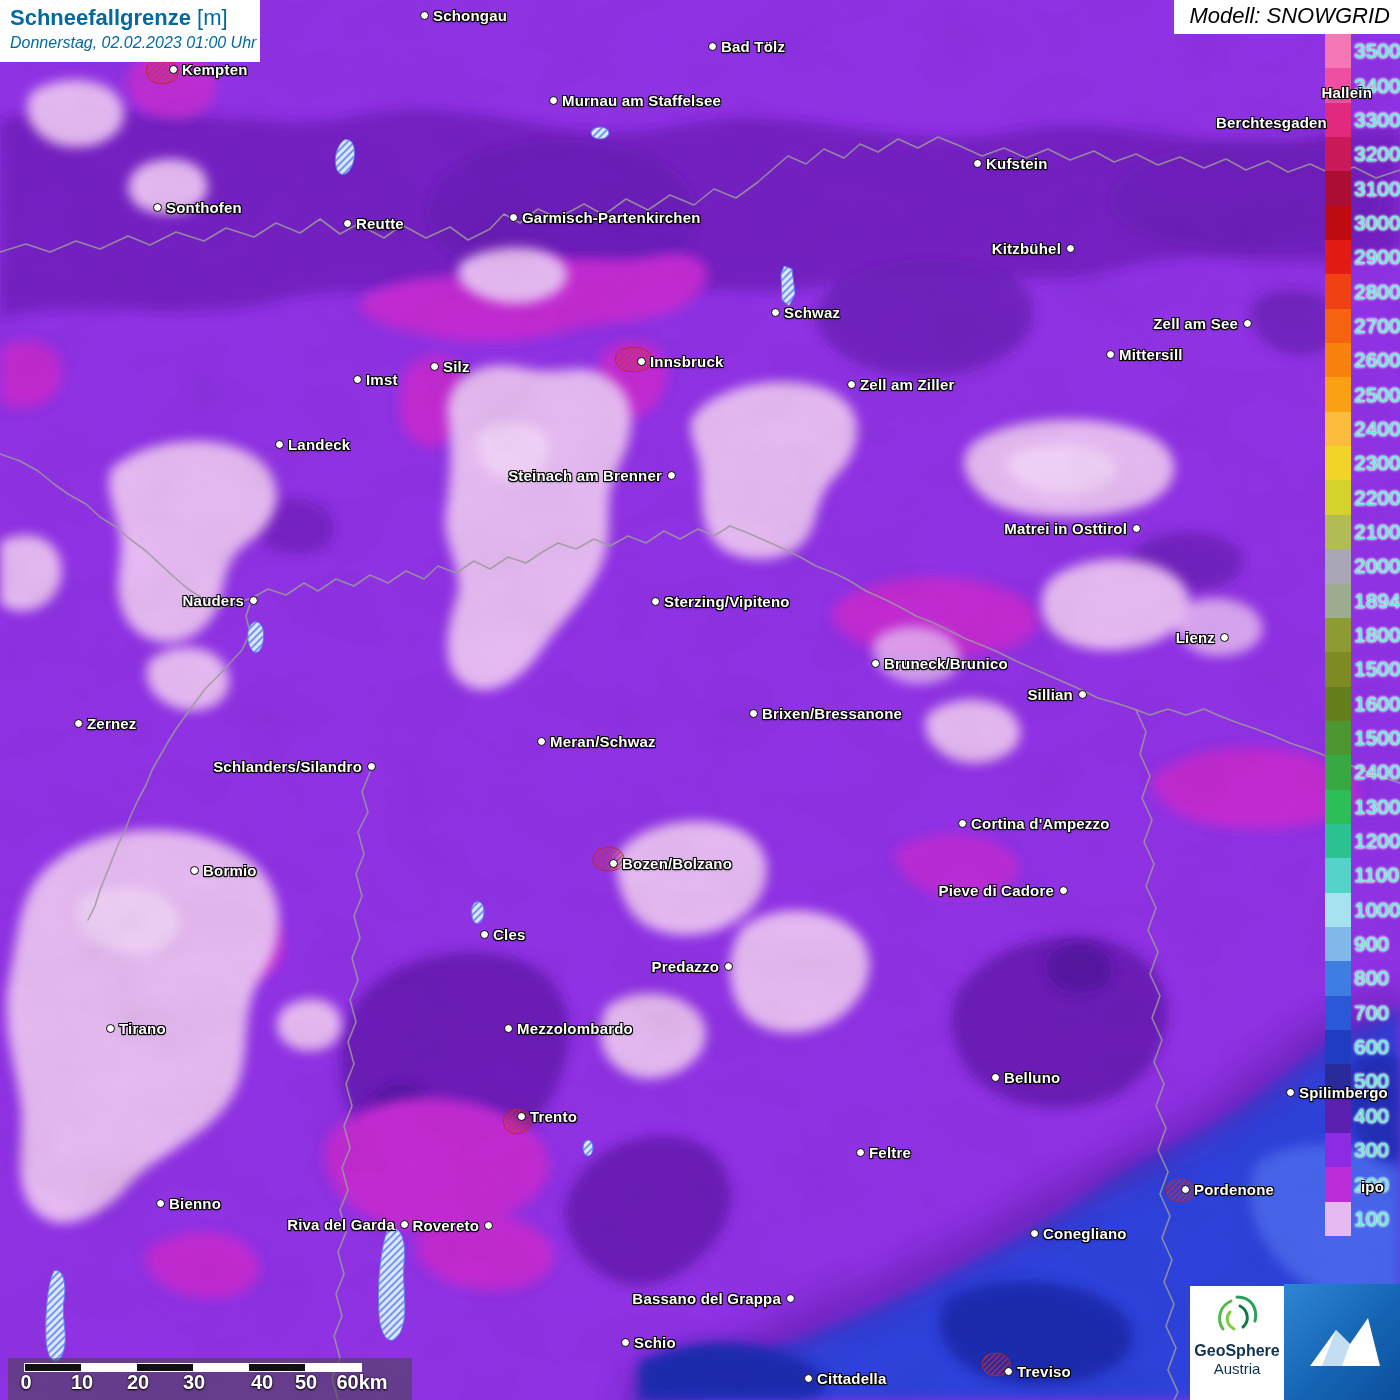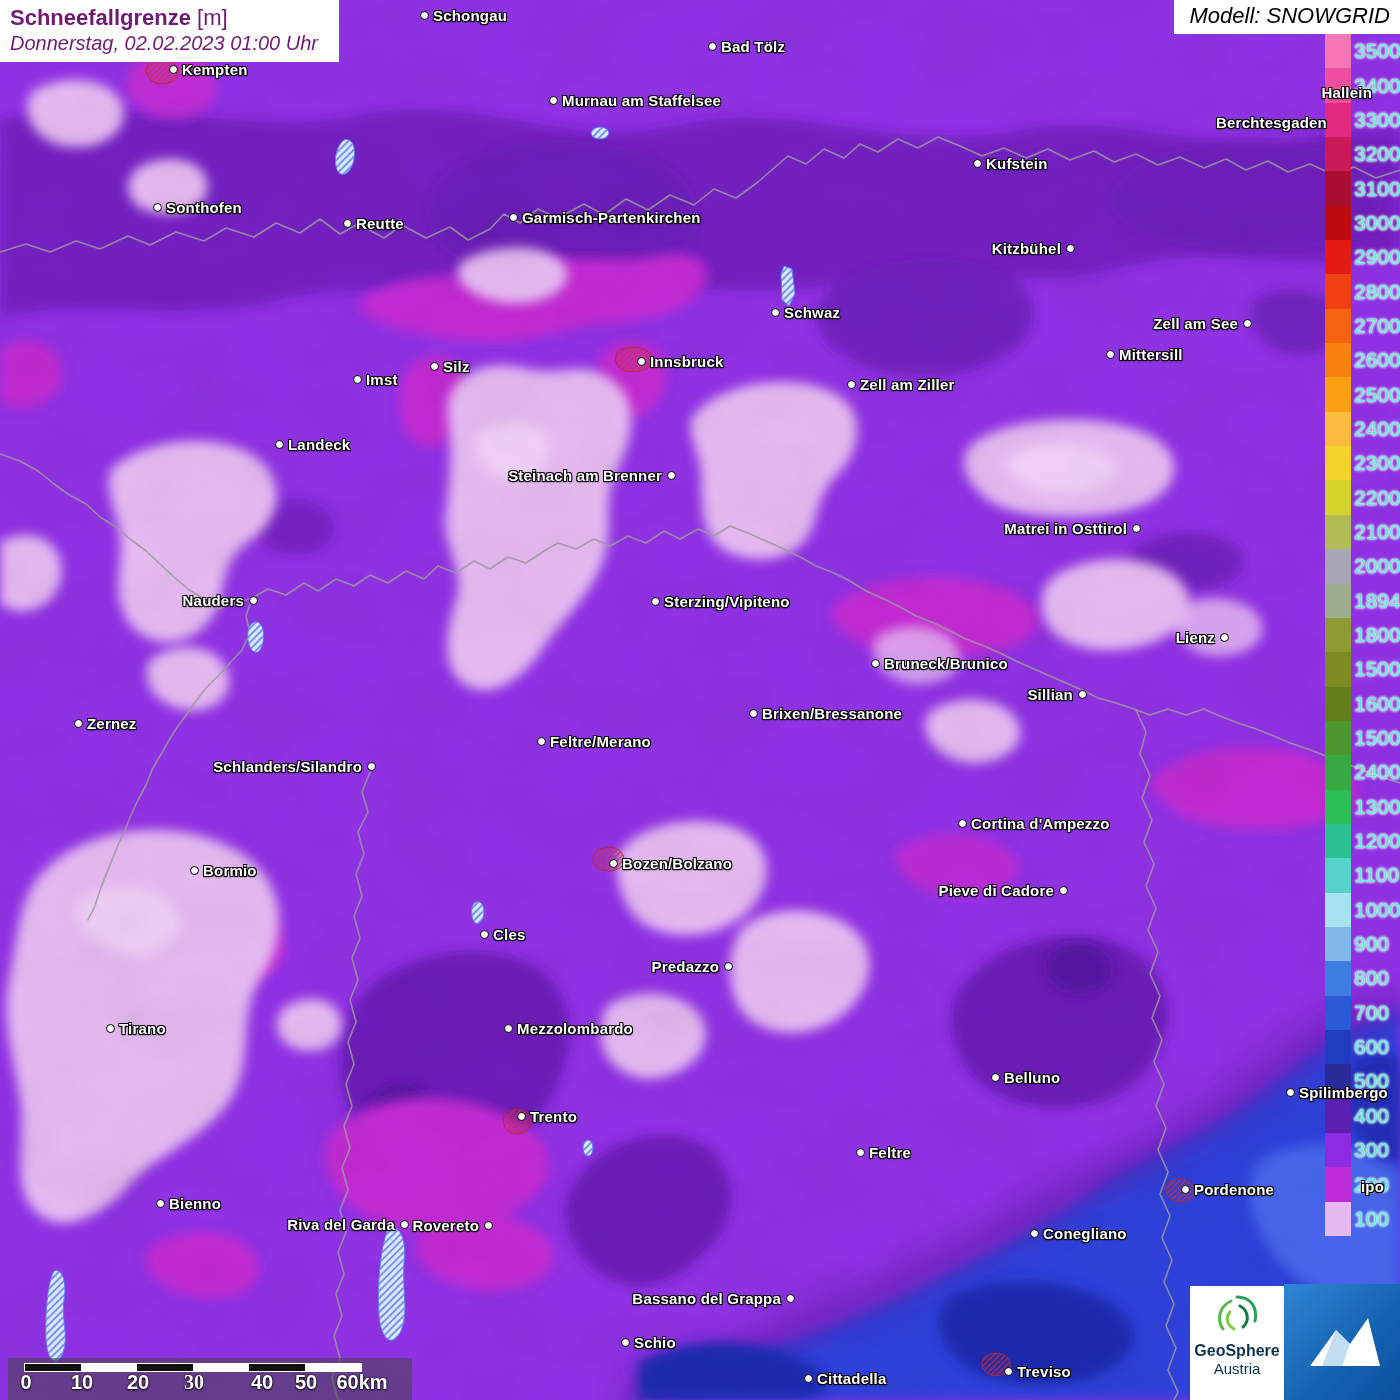--- a/index.html
+++ b/index.html
@@ -27,25 +27,25 @@
   .redcities path{fill:url(#redhatch);stroke:#c22525;stroke-width:.9;}
   .terrain{mix-blend-mode:multiply;opacity:.14;}
 
   .city-layer{position:absolute;inset:0;z-index:6;}
   .city{position:absolute;transform:translateY(-50%);font-size:15px;font-weight:bold;
         color:#fff;white-space:nowrap;letter-spacing:.2px;
         text-shadow:-1px -1px 0 #000,1px -1px 0 #000,-1px 1px 0 #000,1px 1px 0 #000,0 1px 2px #000;}
   .dot{position:absolute;width:9px;height:9px;border-radius:50%;background:#fff;
        border:1.5px solid #000;box-sizing:border-box;z-index:6;}
 
-  .title-box{position:absolute;left:0;top:0;background:#fff;color:#701a75;
-             padding:5px 21px 7px 10px;z-index:8;}
+  .title-box{position:absolute;left:0;top:0;background:#fff;color:#0369a1;
+             padding:5px 4px 7px 10px;z-index:8;}
   .title-line1{font-size:22px;line-height:26px;}
   .tb{font-weight:bold;}
-  .title-line2{font-size:20px;line-height:24px;font-style:italic;}
+  .title-line2{font-size:16px;line-height:24px;font-style:italic;}
 
   .model-box{position:absolute;right:0;top:0;background:#fff;color:#000;z-index:8;
              font-size:22px;font-style:italic;padding:3px 10px 5px 16px;min-width:196px;}
 
   .colorbar{position:absolute;top:34px;right:0;z-index:5;}
   .cb-row{display:flex;align-items:center;height:34.35px;}
   .cb-swatch{width:26px;height:100%;}
   .cb-label{font-size:21px;color:#5eead4;margin-left:3px;width:46px;
             text-shadow:0 0 3px #fff,0 0 3px #fff,0 0 1px #fff;}
 
@@ -247,21 +247,21 @@
       <span class="city" style="top: 637px; right: 185px;">Lienz</span>
       <span class="dot" style="left: 870.5px; top: 658.5px;"></span>
       <span class="city" style="top: 663px; left: 884px;">Bruneck/Brunico</span>
       <span class="dot" style="left: 1077.5px; top: 689.5px;"></span>
       <span class="city" style="top: 694px; right: 327px;">Sillian</span>
       <span class="dot" style="left: 748.5px; top: 708.5px;"></span>
       <span class="city" style="top: 713px; left: 762px;">Brixen/Bressanone</span>
       <span class="dot" style="left: 73.5px; top: 718.5px;"></span>
       <span class="city" style="top: 723px; left: 87px;">Zernez</span>
       <span class="dot" style="left: 536.5px; top: 736.5px;"></span>
-      <span class="city" style="top: 741px; left: 550px;">Feltre/Merano</span>
+      <span class="city" style="top: 741px; left: 550px;">Meran/Schwaz</span>
       <span class="dot" style="left: 366.5px; top: 761.5px;"></span>
       <span class="city" style="top: 766px; right: 1038px;">Schlanders/Silandro</span>
       <span class="dot" style="left: 957.5px; top: 818.5px;"></span>
       <span class="city" style="top: 823px; left: 971px;">Cortina d'Ampezzo</span>
       <span class="dot" style="left: 189.5px; top: 865.5px;"></span>
       <span class="city" style="top: 870px; left: 203px;">Bormio</span>
       <span class="dot" style="left: 608.5px; top: 858.5px;"></span>
       <span class="city" style="top: 863px; left: 622px;">Bozen/Bolzano</span>
       <span class="dot" style="left: 1058.5px; top: 885.5px;"></span>
       <span class="city" style="top: 890px; right: 346px;">Pieve di Cadore</span>
@@ -461,21 +461,21 @@
         <div class="seg" style="background: rgb(255, 255, 255);"></div>
         <div class="seg" style="background: rgb(17, 17, 17);"></div>
         <div class="seg" style="background: rgb(255, 255, 255);"></div>
         <div class="seg" style="background: rgb(17, 17, 17);"></div>
         <div class="seg" style="background: rgb(255, 255, 255);"></div>
       </div>
     <div class="scale-numbers">
         <span class="scale-num" style="left: 18px;">0</span>
         <span class="scale-num" style="left: 74px;">10</span>
         <span class="scale-num" style="left: 130px;">20</span>
-        <span class="scale-num" style="left: 186px; font-family: Liberation Serif, serif;">30</span>
+        <span class="scale-num" style="left: 186px;">30</span>
         <span class="scale-num" style="left: 254px;">40</span>
         <span class="scale-num" style="left: 298px;">50</span>
         <span class="scale-num" style="left: 354px;">60km</span>
       </div>
   </div>
 
   <div class="geo-logo">
     <svg class="geo-mark" width="52" height="52" viewBox="0 0 52 52">
       <path d="M26,7 C40,7 47,18 44,31" stroke="#2aa05a" stroke-width="3" fill="none" stroke-linecap="round"></path>
       <path d="M20,11 C9,16 5,29 12,39" stroke="#55b84a" stroke-width="3" fill="none" stroke-linecap="round"></path>

